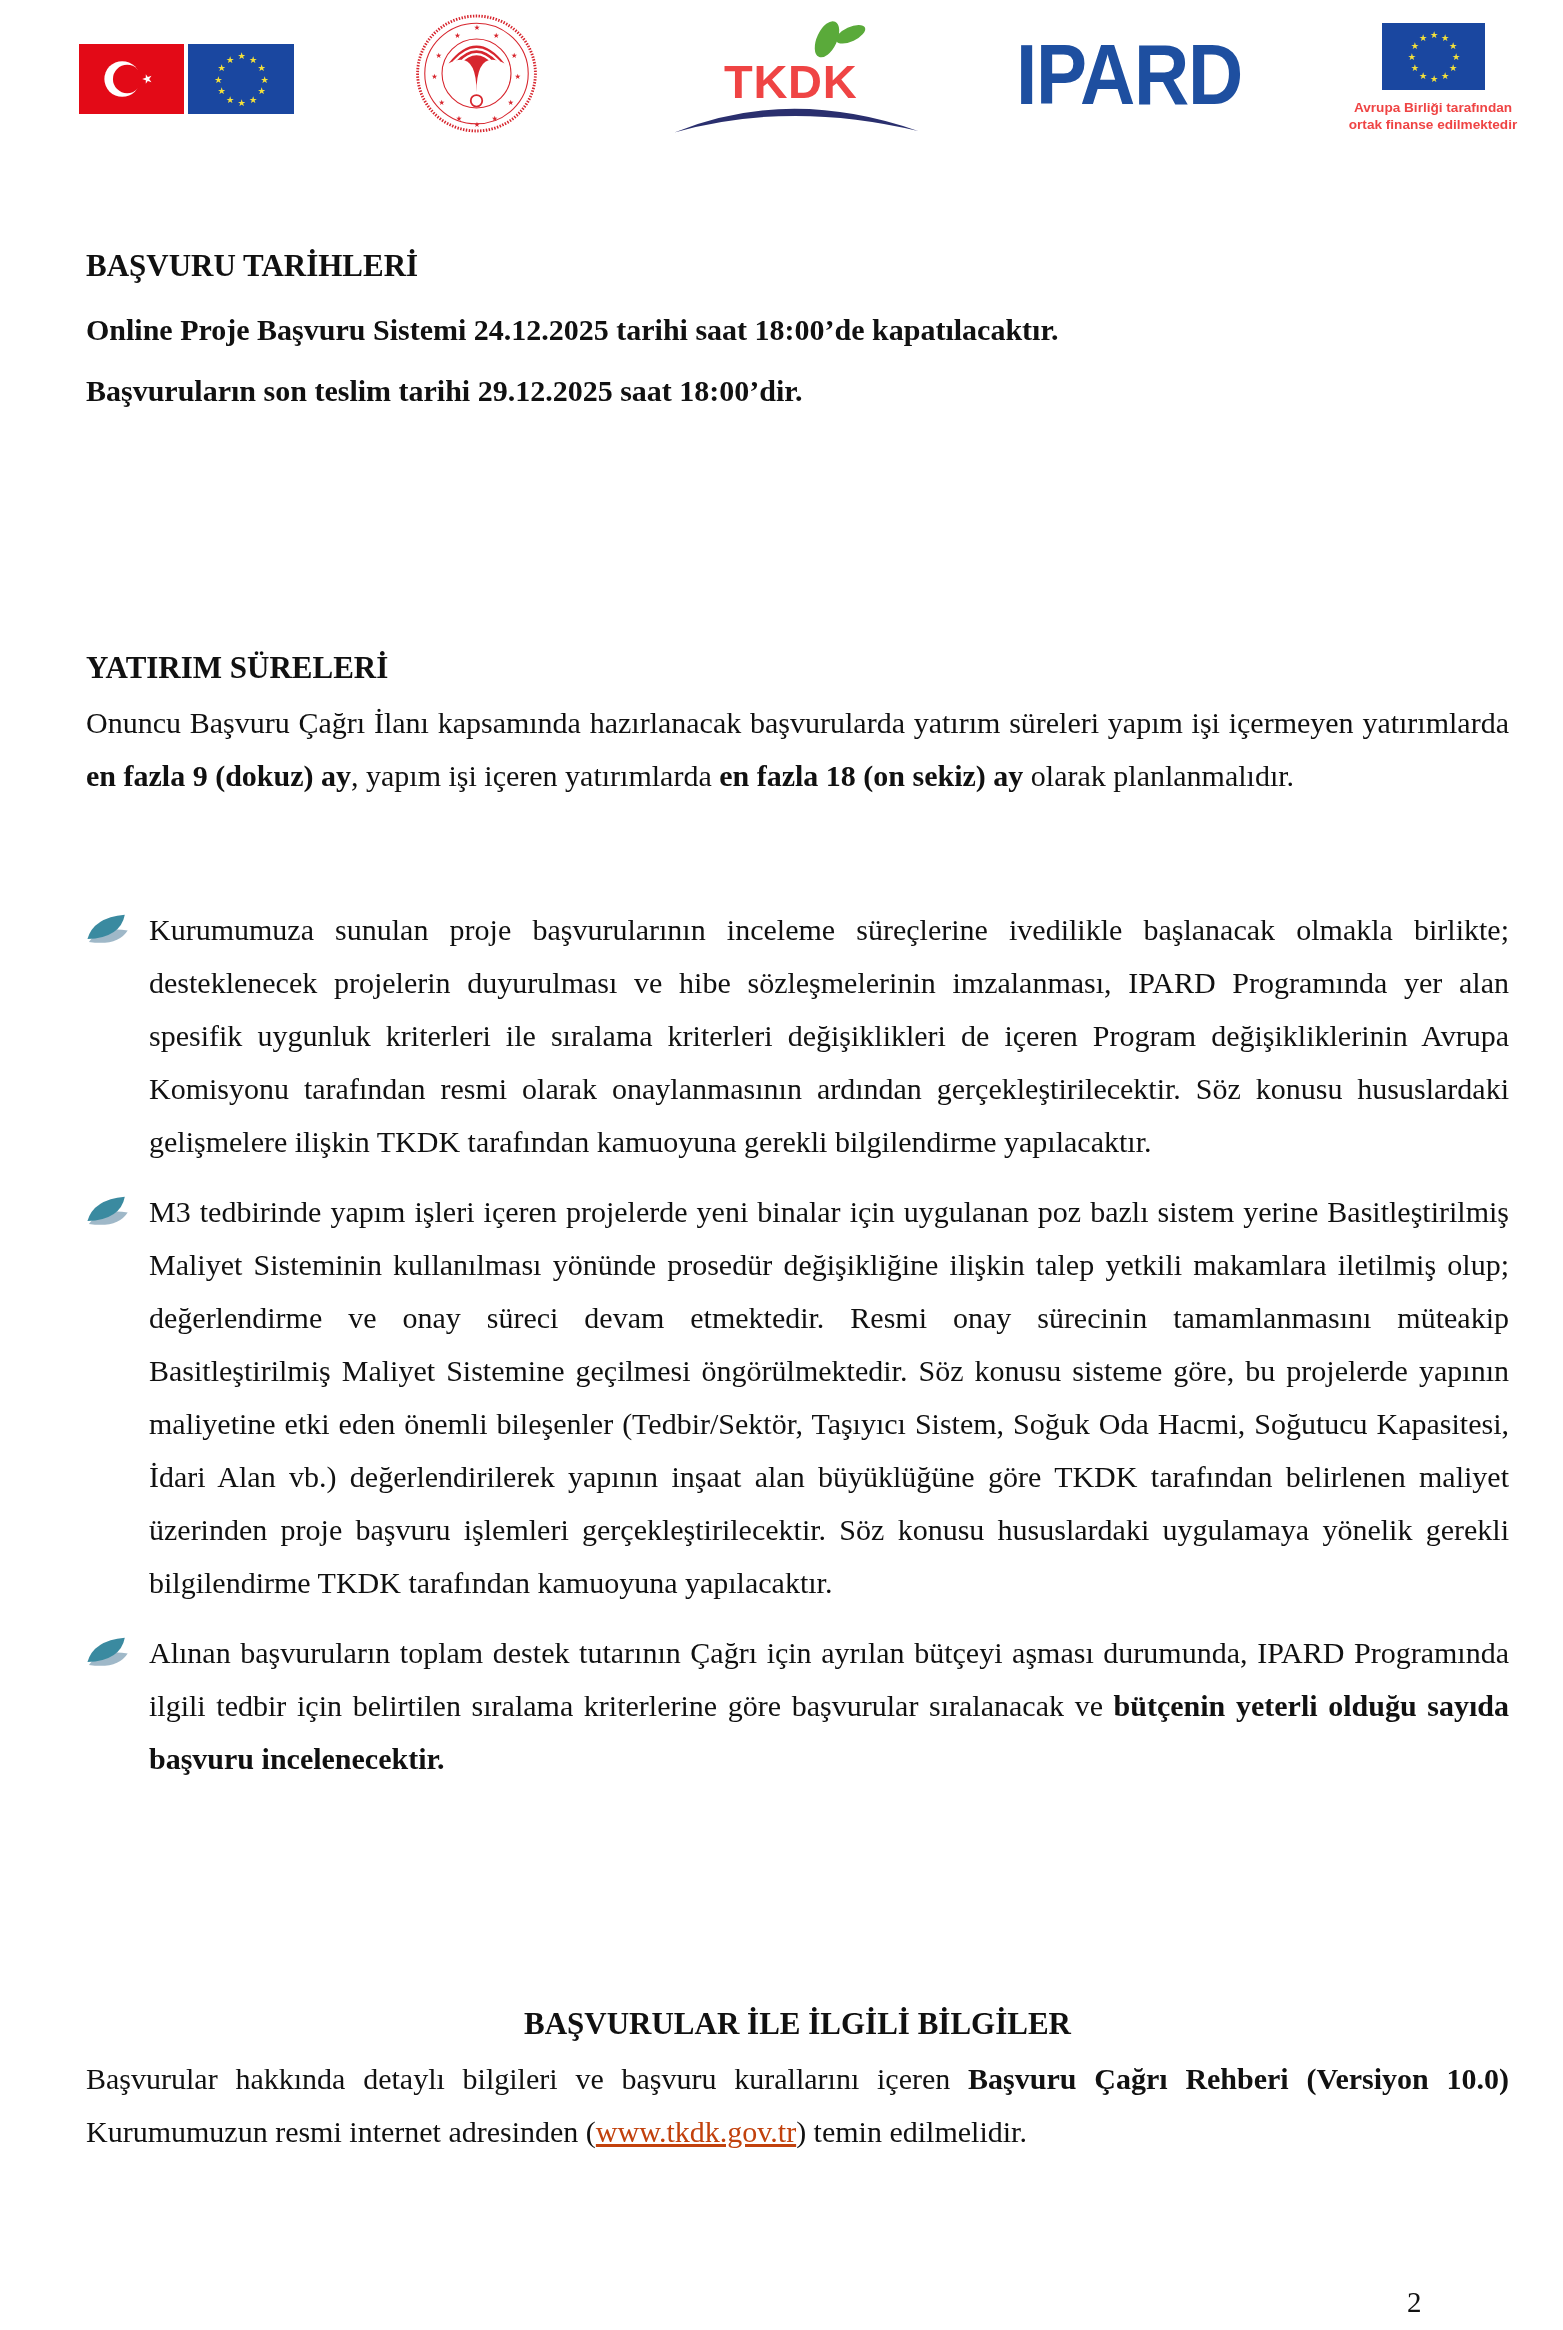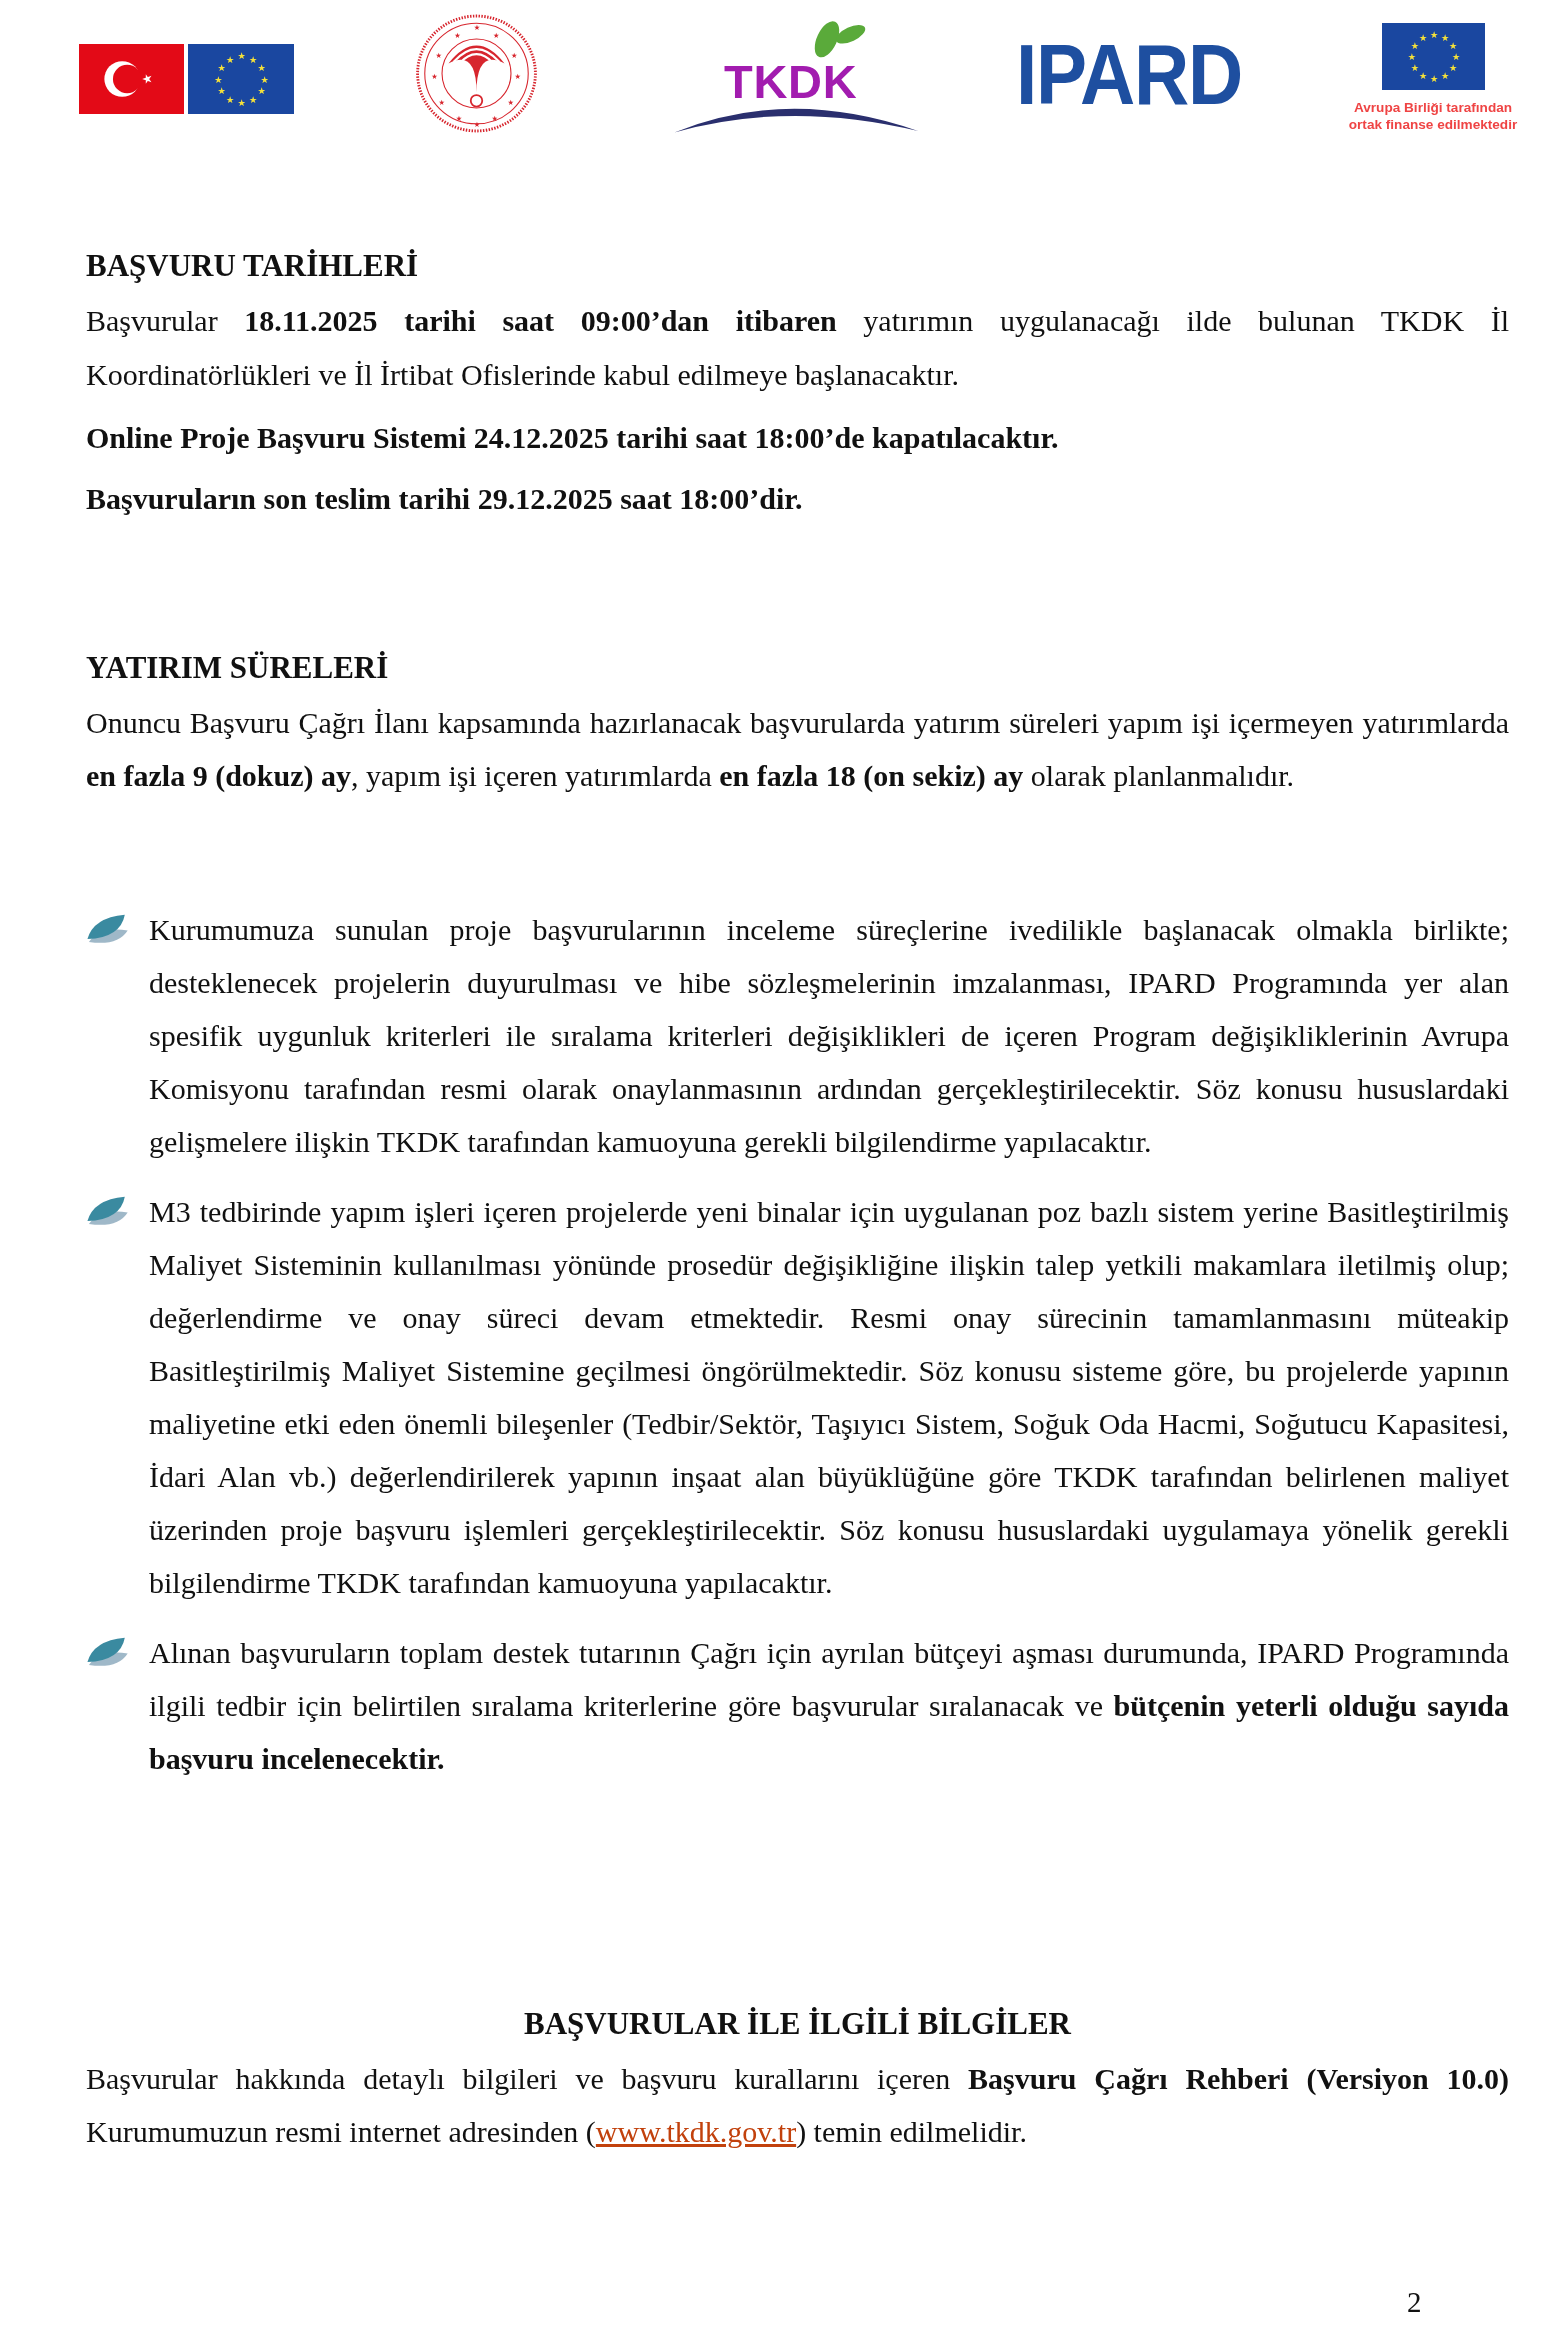--- a/index.html
+++ b/index.html
@@ -81,21 +81,21 @@
     </g>
   </svg>
 </div>
 
 <div class="logo tkdk">
   <svg width="258" height="129" viewBox="0 0 360 180">
     <ellipse cx="233" cy="45" rx="14" ry="27" transform="rotate(25 233 45)" fill="#5aaa3a"></ellipse>
     <ellipse cx="266" cy="38" rx="22" ry="10" transform="rotate(-25 266 38)" fill="#5aaa3a"></ellipse>
     <path d="M20 175 Q180 110 360 173 Q180 130 20 175Z" fill="#2a2f6e"></path>
   </svg>
-  <div style="position:absolute;left:64px;top:47px;font-family:'Liberation Sans','DejaVu Sans',sans-serif;font-weight:bold;font-size:47px;color:#a21caf;letter-spacing:0.7px;">TKDK</div>
+  <div style="position:absolute;left:64px;top:47px;font-family:'Liberation Sans','DejaVu Sans',sans-serif;font-weight:bold;font-size:47px;color:#ef4444;letter-spacing:0.7px;">TKDK</div>
 </div>
 
 <div class="logo ipard">IPARD</div>
 
 <div class="logo flag-eu2">
   <svg width="103" height="67" viewBox="0 0 143 94" id="eu-stars-2">
       <text x="66.5" y="20.979999999999997" font-size="13" fill="#f5e13a" font-family="DejaVu Sans, sans-serif">★</text>
       <text x="82.01" y="25.135891974606707" font-size="13" fill="#f5e13a" font-family="DejaVu Sans, sans-serif">★</text>
       <text x="93.36410802539329" y="36.489999999999995" font-size="13" fill="#f5e13a" font-family="DejaVu Sans, sans-serif">★</text>
       <text x="97.52000000000001" y="52" font-size="13" fill="#f5e13a" font-family="DejaVu Sans, sans-serif">★</text>
@@ -109,23 +109,20 @@
       <text x="50.98999999999998" y="25.135891974606718" font-size="13" fill="#f5e13a" font-family="DejaVu Sans, sans-serif">★</text>
     </svg>
 </div>
 <div class="eu-caption">
   <div>Avrupa Birliği tarafından</div>
   <div>ortak finanse edilmektedir</div>
 </div>
 
 <div class="content" style="top:237px;">
   <div class="h" style="line-height:57px;">BAŞVURU TARİHLERİ</div>
-  <p style="line-height:54px;">
-    <span>Başvurular </span><span class="b">18.11.2025 tarihi saat 09:00’dan itibaren</span><span> yatırımın uygulanacağı ilde bulunan TKDK İl Koordinatörlükleri ve İl İrtibat Ofislerinde kabul edilmeye başlanacaktır.</span>
-  </p>
   <p class="b" style="margin-top:8.6px;">Online Proje Başvuru Sistemi 24.12.2025 tarihi saat 18:00’de kapatılacaktır.</p>
   <p class="b" style="margin-top:8.6px;">Başvuruların son teslim tarihi 29.12.2025 saat 18:00’dir.</p>
 </div>
 
 <div class="content" style="top:639px;">
   <div class="h" style="line-height:57px;">YATIRIM SÜRELERİ</div>
   <p>
     <span>Onuncu Başvuru Çağrı İlanı kapsamında hazırlanacak başvurularda yatırım süreleri yapım işi içermeyen yatırımlarda </span><span class="b">en fazla 9 (dokuz) ay</span><span>, yapım işi içeren yatırımlarda </span><span class="b">en fazla 18 (on sekiz) ay</span><span> olarak planlanmalıdır.</span>
   </p>
 </div>

